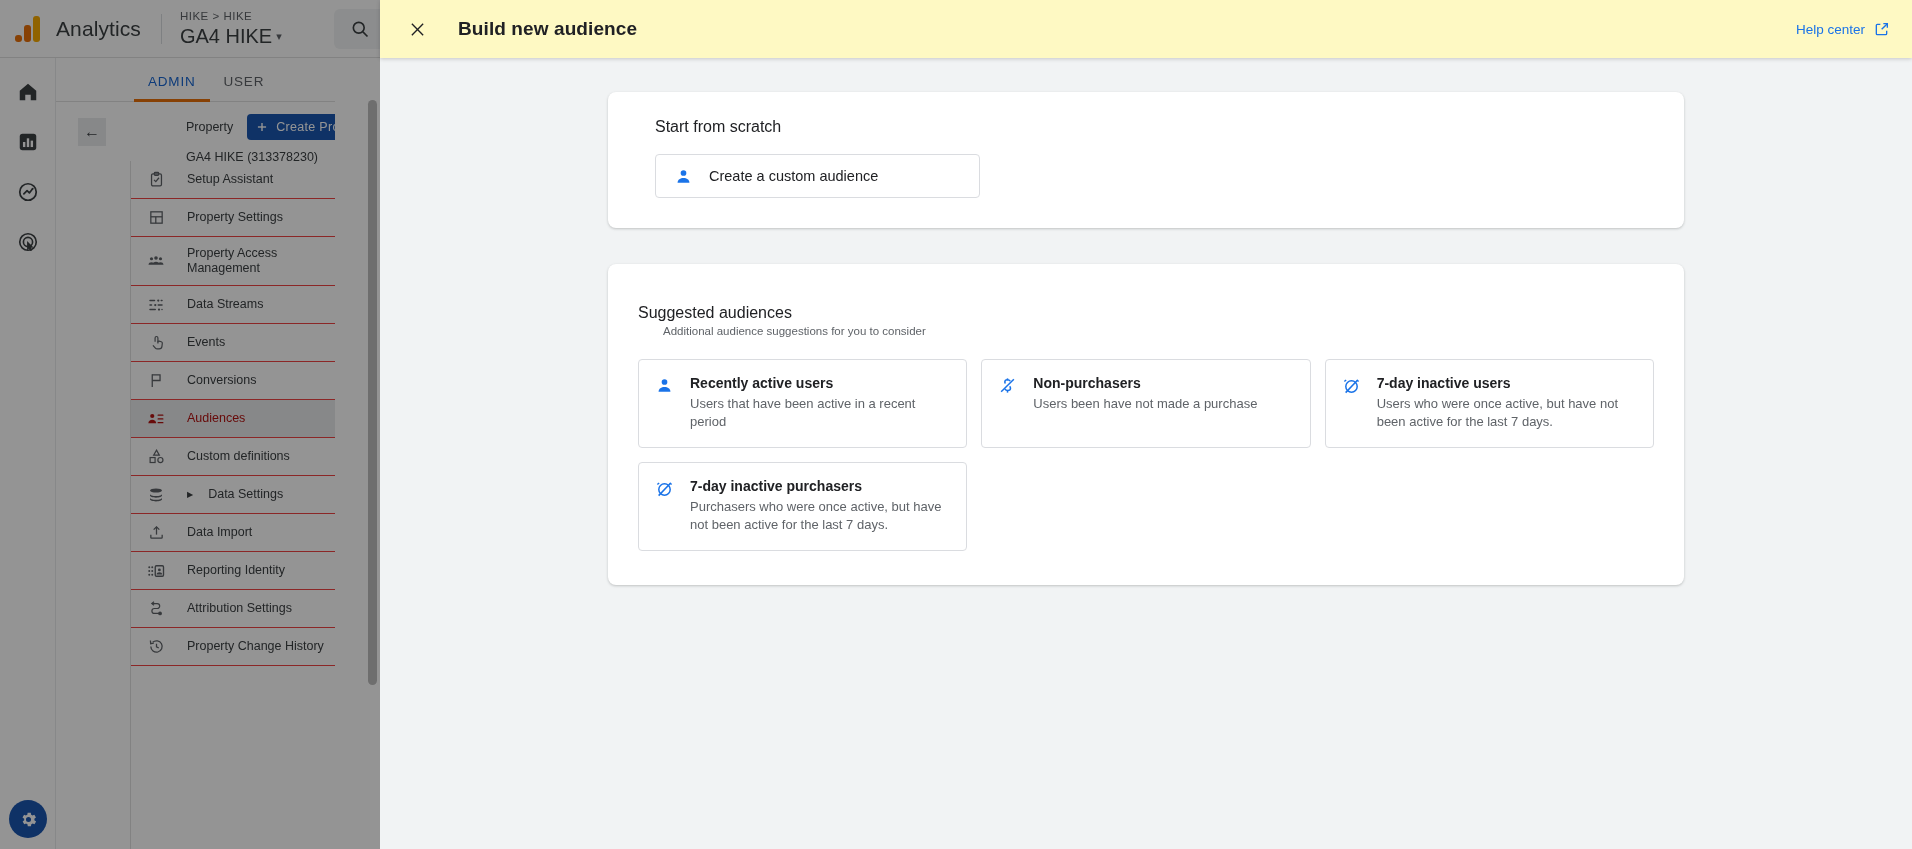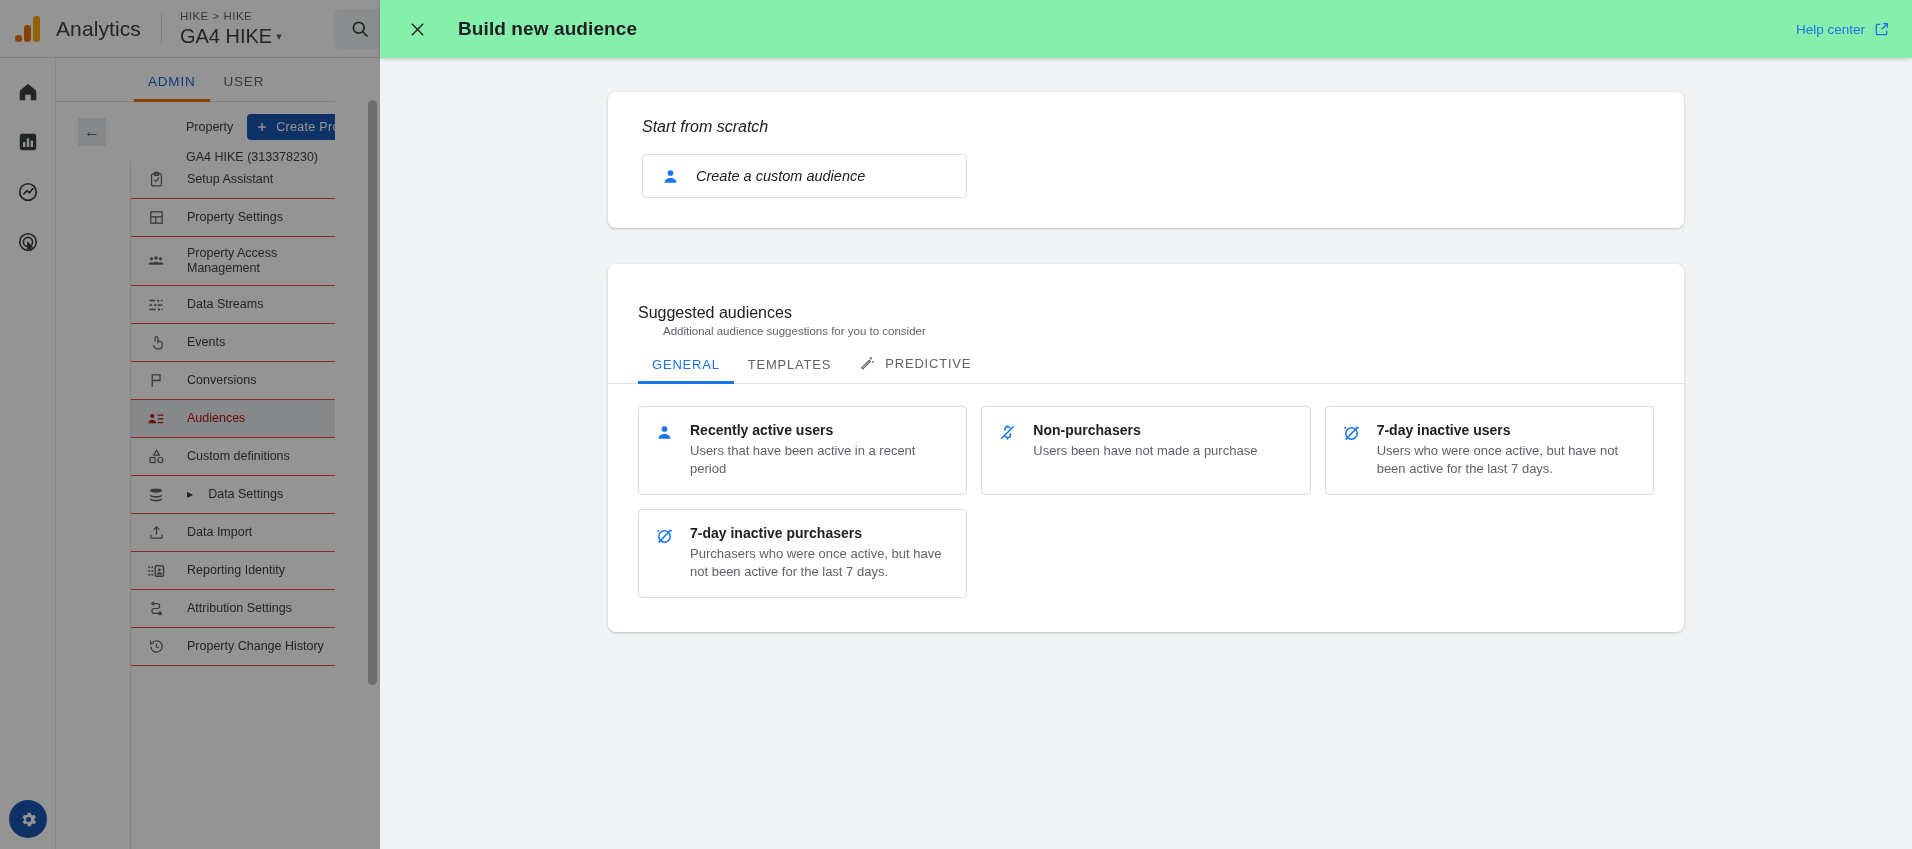--- a/index.html
+++ b/index.html
@@ -118,21 +118,21 @@
     background: #fff;
   }
 
   
   #modal {
     position: absolute; left: 380px; top: 0; right: 0; bottom: 0;
     background: #f1f3f4; z-index: 60;
     display: flex; flex-direction: column;
   }
   .modal-header {
-    height: 58px; flex: 0 0 58px; background: #86efac;
+    height: 58px; flex: 0 0 58px; background: #fef9c3;
     display: flex; align-items: center;
     padding: 0 22px 0 20px;
     box-shadow: 0 1px 4px rgba(0,0,0,0.18);
     position: relative; z-index: 5;
   }
   .modal-close {
     width: 34px; height: 34px; display: flex; align-items: center; justify-content: center;
     color: #202124;
   }
   .modal-title {
@@ -147,21 +147,21 @@
   .modal-body { flex: 1; overflow: hidden; padding-top: 34px; }
   .card {
     background: #fff;
     margin: 0 auto;
     width: 1076px;
     border-radius: 8px;
     box-shadow: 0 1px 3px rgba(60,64,67,0.18), 0 1px 2px rgba(60,64,67,0.10);
   }
   .card + .card { margin-top: 36px; }
 
-  .card-scratch { padding: 26px 30px 30px 34px; font-style: italic; }
+  .card-scratch { padding: 26px 30px 30px 47px; }
   .scratch-title { font-size: 16px; color: #202124; margin-bottom: 18px; }
   .scratch-btn {
     width: 325px; height: 44px;
     border: 1px solid #dadce0; border-radius: 4px;
     display: flex; align-items: center; gap: 16px;
     padding: 0 18px; font-size: 14.5px; color: #202124;
   }
 
   .card-suggest { padding: 40px 0 34px 0; }
   .suggest-head { padding: 0 30px; }
@@ -470,35 +470,20 @@
         <span>Create a custom audience</span>
       </div>
     </div>
 
     <div class="card card-suggest">
       <div class="suggest-head">
         <div class="suggest-title">Suggested audiences</div>
         <div class="suggest-sub">Additional audience suggestions for you to consider</div>
       </div>
 
-      <div class="suggest-tabs">
-        <div class="suggest-tab active">
-          <span>GENERAL</span>
-        </div>
-        <div class="suggest-tab">
-          <span>TEMPLATES</span>
-        </div>
-        <div class="suggest-tab">
-          <svg width="17" height="17" viewBox="0 0 24 24" fill="none" stroke="#5f6368" stroke-width="1.7">
-            <path d="M5.5 19.5 16 9l-1.6-1.6L3.9 17.9z"></path>
-            <path d="M16.8 3.2v3.2M15.2 4.8h3.2M19.6 8.4v2.4M18.4 9.6h2.4"></path>
-          </svg>
-          <span>PREDICTIVE</span>
-        </div>
-      </div>
 
       <div class="sug-grid">
 
         <div class="sug-item">
           <span class="sug-ico">
             <svg width="19" height="19" viewBox="0 0 24 24" fill="#1a73e8">
               <circle cx="12" cy="7.6" r="3.6"></circle>
                 <path d="M4.5 20c0-4 3.6-6 7.5-6s7.5 2 7.5 6z"></path>
             </svg>
           </span>

